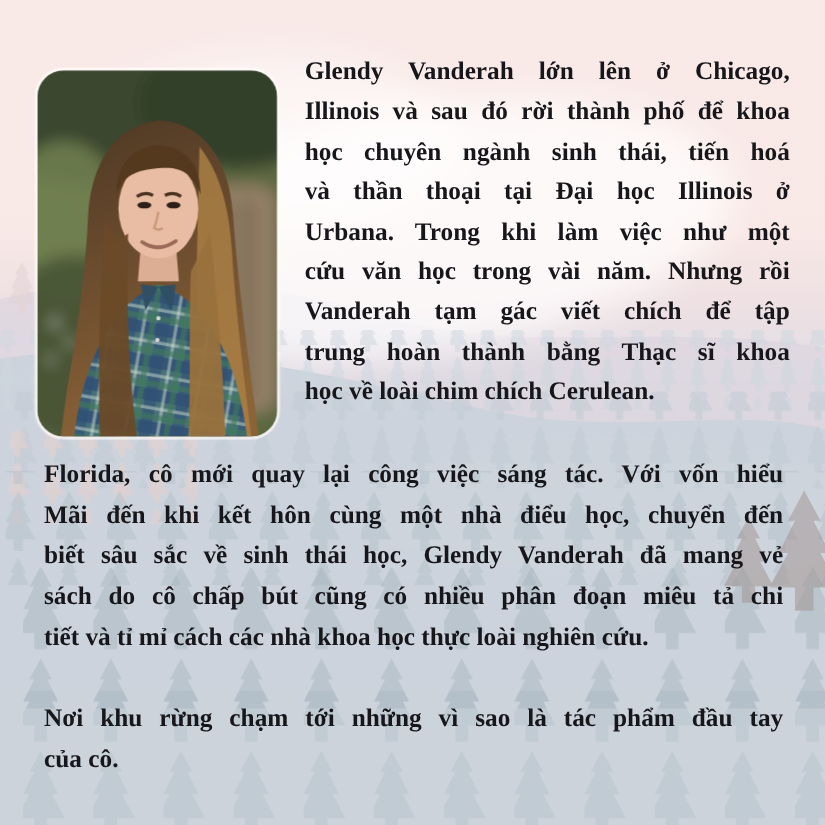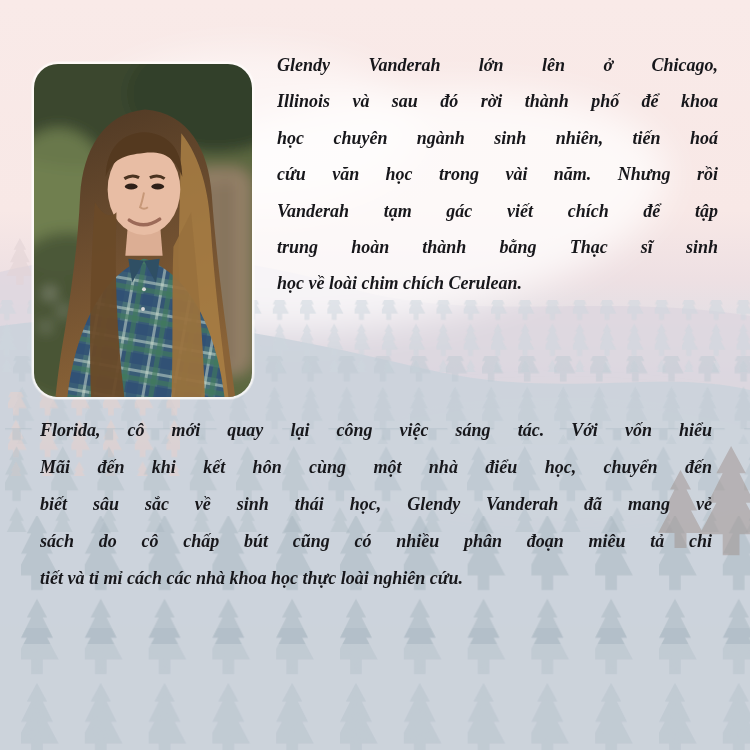--- a/index.html
+++ b/index.html
@@ -12,23 +12,23 @@
   }
   .bg-svg{position:absolute;left:0;top:0;width:750px;height:750px;display:block;}
   .photo-frame{
     position:absolute;left:32px;top:62px;width:222px;height:337px;
     border-radius:26px;overflow:hidden;box-sizing:border-box;
     border:2px solid rgba(255,252,250,0.8);
     box-shadow:0 0 0 1px rgba(255,255,255,0.35);
   }
   .photo-frame svg{display:block;width:100%;height:100%;}
   .text-line{
-    font-weight:bold;font-size:18px;color:#17171b;
+    font-weight:bold;font-size:23px;color:#17171b;
     text-align:justify;text-align-last:justify;
-    height:37px;line-height:37px;overflow:hidden;white-space:normal;font-style:italic;
+    height:37px;line-height:37px;overflow:hidden;white-space:normal;
   }
   .line-last{text-align:center;text-align-last:left;}
   .bio-col{position:absolute;left:277px;top:47px;width:441px;}
   .bio-col .text-line{height:36.4px;line-height:36.4px;}
   .bio-main{position:absolute;left:40px;top:412px;width:672px;}
   .bio-closing{position:absolute;left:40px;top:634px;width:672px;}
 </style>
 </head>
 <body>
 
@@ -141,28 +141,34 @@
 
       <path d="M73,114 C74,84 90,70 112,69 C136,70 151,85 151,114 C143,94 132,88 112,90 C92,92 80,96 73,114 Z" fill="#54391f"></path>
       <path d="M62,140 C58,200 56,262 58,337 L92,337 C84,272 82,210 84,150 C76,158 68,150 62,140 Z" fill="#6a4a28" opacity="0.95"></path>
       <path d="M160,150 C166,210 172,272 174,337 L140,337 C142,282 140,232 142,185 Z" fill="#99713d" opacity="0.95"></path>
     </svg>
   </div>
 
   <div class="bio-col">
       <div class="text-line">Glendy Vanderah lớn lên ở Chicago,</div>
       <div class="text-line">Illinois và sau đó rời thành phố để khoa</div>
-      <div class="text-line">học chuyên ngành sinh nhiên, tiến hoá</div>
+      <div class="text-line">học chuyên ngành sinh thái, tiến hoá</div>
+      <div class="text-line">và thần thoại tại Đại học Illinois ở</div>
+      <div class="text-line">Urbana. Trong khi làm việc như một</div>
       <div class="text-line">cứu văn học trong vài năm. Nhưng rồi</div>
       <div class="text-line">Vanderah tạm gác viết chích để tập</div>
-      <div class="text-line">trung hoàn thành bằng Thạc sĩ sinh</div>
+      <div class="text-line">trung hoàn thành bằng Thạc sĩ khoa</div>
       <div class="text-line line-last">học về loài chim chích Cerulean.</div>
     </div>
 
   <div class="bio-main">
       <div class="text-line">Florida, cô mới quay lại công việc sáng tác. Với vốn hiểu</div>
       <div class="text-line">Mãi đến khi kết hôn cùng một nhà điểu học, chuyển đến</div>
       <div class="text-line">biết sâu sắc về sinh thái học, Glendy Vanderah đã mang vẻ</div>
       <div class="text-line">sách do cô chấp bút cũng có nhiều phân đoạn miêu tả chi</div>
       <div class="text-line line-last">tiết và tỉ mỉ cách các nhà khoa học thực loài nghiên cứu.</div>
     </div>
 
+  <div class="bio-closing">
+      <div class="text-line">Nơi khu rừng chạm tới những vì sao là tác phẩm đầu tay</div>
+      <div class="text-line line-last">của cô.</div>
+    </div>
 </div>
 
 </body></html>

